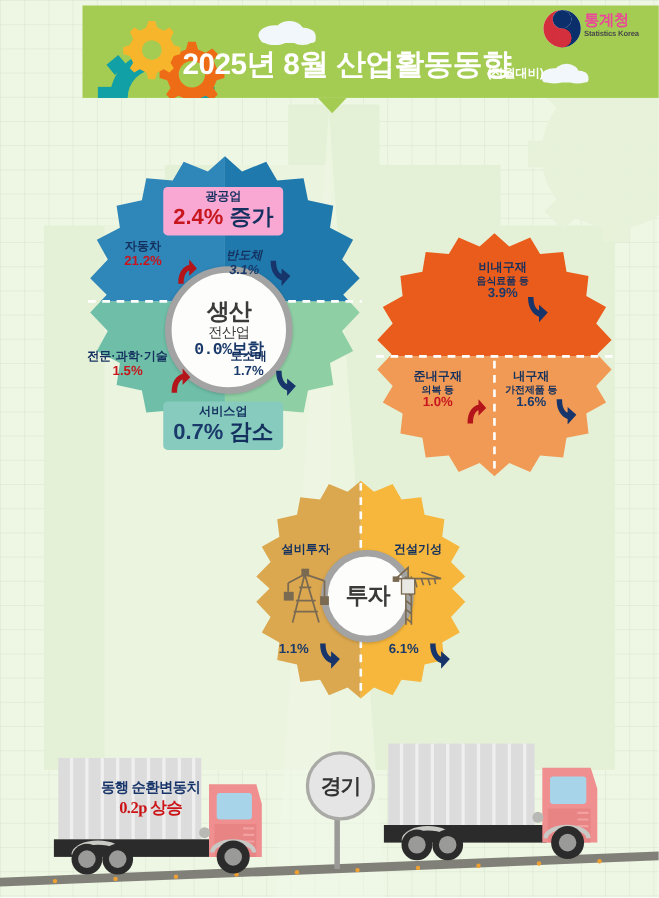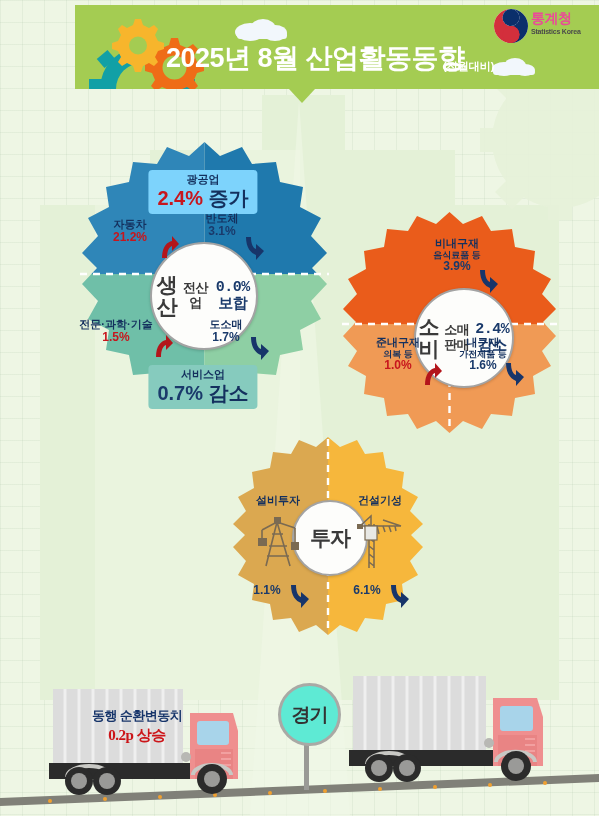--- a/index.html
+++ b/index.html
@@ -28,38 +28,38 @@
   .logo-text-en{position:absolute;left:38px;top:20px;font-size:7px;font-weight:bold;color:#4a4a4a;letter-spacing:-0.2px;}
 
   
   .lbl{position:absolute;white-space:nowrap;text-align:center;transform:translateX(-50%);}
   .lbl .t{font-size:11px;font-weight:bold;color:#14305e;line-height:1.15;}
   .lbl .t.sm{font-size:9px;}
   .lbl .v{font-size:12px;font-weight:bold;line-height:1.15;}
   .v.navy{color:#1a3a6b;}
   .v.red{color:#c7161d;}
 
-  .hub{position:absolute;border-radius:50%;background:#fdfdfb;border:2px solid #a3a3a3;
-       box-shadow:0 1px 3px rgba(0,0,0,.18);display:flex;
+  .hub{position:absolute;border-radius:50%;background:#fdfdfb;border:6px solid #a3a3a3;
+       box-shadow:0 1px 3px rgba(0,0,0,.18);display:flex;flex-direction:column;
        align-items:center;justify-content:center;text-align:center;}
   .hub .h1{font-size:21px;font-weight:bold;color:#3a3a3a;line-height:1.05;letter-spacing:-1px;}
-  .hub .h2{font-size:13px;font-weight:bold;color:#3a3a3a;line-height:1.15;letter-spacing:-0.5px;}
+  .hub .h2{font-size:13px;font-weight:normal;color:#3a3a3a;line-height:1.15;letter-spacing:-0.5px;}
   .hub .h3{font-size:15px;font-weight:bold;color:#1a3a6b;line-height:1.15;letter-spacing:-0.5px;font-family:Liberation Mono, monospace;}
 
   .chip{position:absolute;border-radius:4px;padding:3px 9px 4px;text-align:center;
         transform:translateX(-50%);white-space:nowrap;}
   .chip .c1{font-size:11px;font-weight:bold;color:#14305e;line-height:1.2;}
   .chip .c2{font-size:20px;font-weight:bold;line-height:1.2;}
 
   
   .arrow{position:absolute;width:22px;height:24px;}
 
   
   .sign-post{position:absolute;background:#9a9a96;}
-  .sign-circle{position:absolute;border-radius:50%;background:#5eead4;border:3px solid #a9a9a5;
+  .sign-circle{position:absolute;border-radius:50%;background:#e5e5e5;border:3px solid #a9a9a5;
      display:flex;align-items:center;justify-content:center;}
   .sign-circle span{font-size:19px;font-weight:bold;color:#333;letter-spacing:-1px;}
   .truck-text{position:absolute;text-align:center;transform:translateX(-50%);white-space:nowrap;}
   .truck-text .l1{font-size:13px;font-weight:bold;color:#17356a;line-height:1.35;letter-spacing:-0.5px;}
   .truck-text .l2{font-size:15px;font-weight:bold;color:#cc1418;line-height:1.35;letter-spacing:-0.5px;}
 </style>
 </head>
 <body>
 
 <div id="page">
@@ -168,21 +168,21 @@
     <use href="#prodGearPath" fill="#8ecfa4" clip-path="url(#clipProdBR)"></use>
     <line x1="8" y1="134" x2="257" y2="134" stroke="#ffffff" stroke-width="2.4" stroke-dasharray="7,6"></line>
   </svg>
 
   <div class="hub" style="left:150px;top:242px;width:104px;height:104px;">
     <div class="h1">생산</div>
     <div class="h2">전산업</div>
     <div class="h3">0.0%보합</div>
   </div>
 
-  <div class="chip" style="left:203px;top:170px;background:#7dd3fc;">
+  <div class="chip" style="left:203px;top:170px;background:#f9a8d4;">
     <div class="c1">광공업</div>
     <div class="c2">
       <span style="color:#c7161d">2.4%</span>
       <span style="color:#14305e">증가</span>
     </div>
   </div>
 
   <div class="chip" style="left:203px;top:365px;background:#86cbbe;">
     <div class="c1">서비스업</div>
     <div class="c2">
@@ -192,21 +192,21 @@
   </div>
 
   <div class="lbl" style="left:130px;top:218px;">
     <div class="t">자동차</div>
     <div class="v red">21.2%</div>
   </div>
   <svg class="arrow" style="left:158px;top:235px;" viewBox="0 0 22 24">
     <path d="M4 23 C4 12 9 7 14 6 L14 1 L21 9 L14 16 L14 11 C11 12 9 16 9 23 Z" fill="#b3151b"></path>
   </svg>
 
-  <div class="lbl" style="left:222px;top:212px;">
+  <div class="lbl" style="left:222px;top:226px;font-style:italic;">
     <div class="t">반도체</div>
     <div class="v navy">3.1%</div>
   </div>
   <svg class="arrow" style="left:243px;top:236px;" viewBox="0 0 22 24">
     <path d="M3 1 C3 12 8 17 13 19 L13 24 L21 15 L13 8 L13 13 C10 12 8 8 8 1 Z" fill="#17356a"></path>
   </svg>
 
   <div class="lbl" style="left:116px;top:318px;">
     <div class="t">전문·과학·기술</div>
     <div class="v red">1.5%</div>
@@ -237,25 +237,20 @@
         L112.5 223
         L99 211 L80 219 L71 204 L50 206 L47 188 L27 184 L29 166 L11 156 L20 141 L6 126 L19 112
         L6 99 L20 84 L11 69 L29 59 L27 41 L47 37 L50 19 L71 21 L80 6 L99 14 Z"></path>
     </defs>
     <use href="#consGearPath" fill="#ea5c1b" clip-path="url(#clipConsT)"></use>
     <use href="#consGearPath" fill="#f09a55" clip-path="url(#clipConsB)"></use>
     <line x1="5" y1="114" x2="220" y2="114" stroke="#ffffff" stroke-width="2.4" stroke-dasharray="7,6"></line>
     <line x1="112.5" y1="118" x2="112.5" y2="222" stroke="#ffffff" stroke-width="2.4" stroke-dasharray="7,6"></line>
   </svg>
 
-  <div class="hub" style="left:414px;top:288px;width:96px;height:96px;">
-    <div class="h1">소비</div>
-    <div class="h2">소매판매</div>
-    <div class="h3">2.4%감소</div>
-  </div>
 
   <div class="lbl" style="left:457px;top:237px;">
     <div class="t">비내구재</div>
     <div class="t sm">음식료품 등</div>
     <div class="v navy">3.9%</div>
   </div>
   <svg class="arrow" style="left:477px;top:269px;" viewBox="0 0 22 24">
     <path d="M3 1 C3 12 8 17 13 19 L13 24 L21 15 L13 8 L13 13 C10 12 8 8 8 1 Z" fill="#17356a"></path>
   </svg>
 

